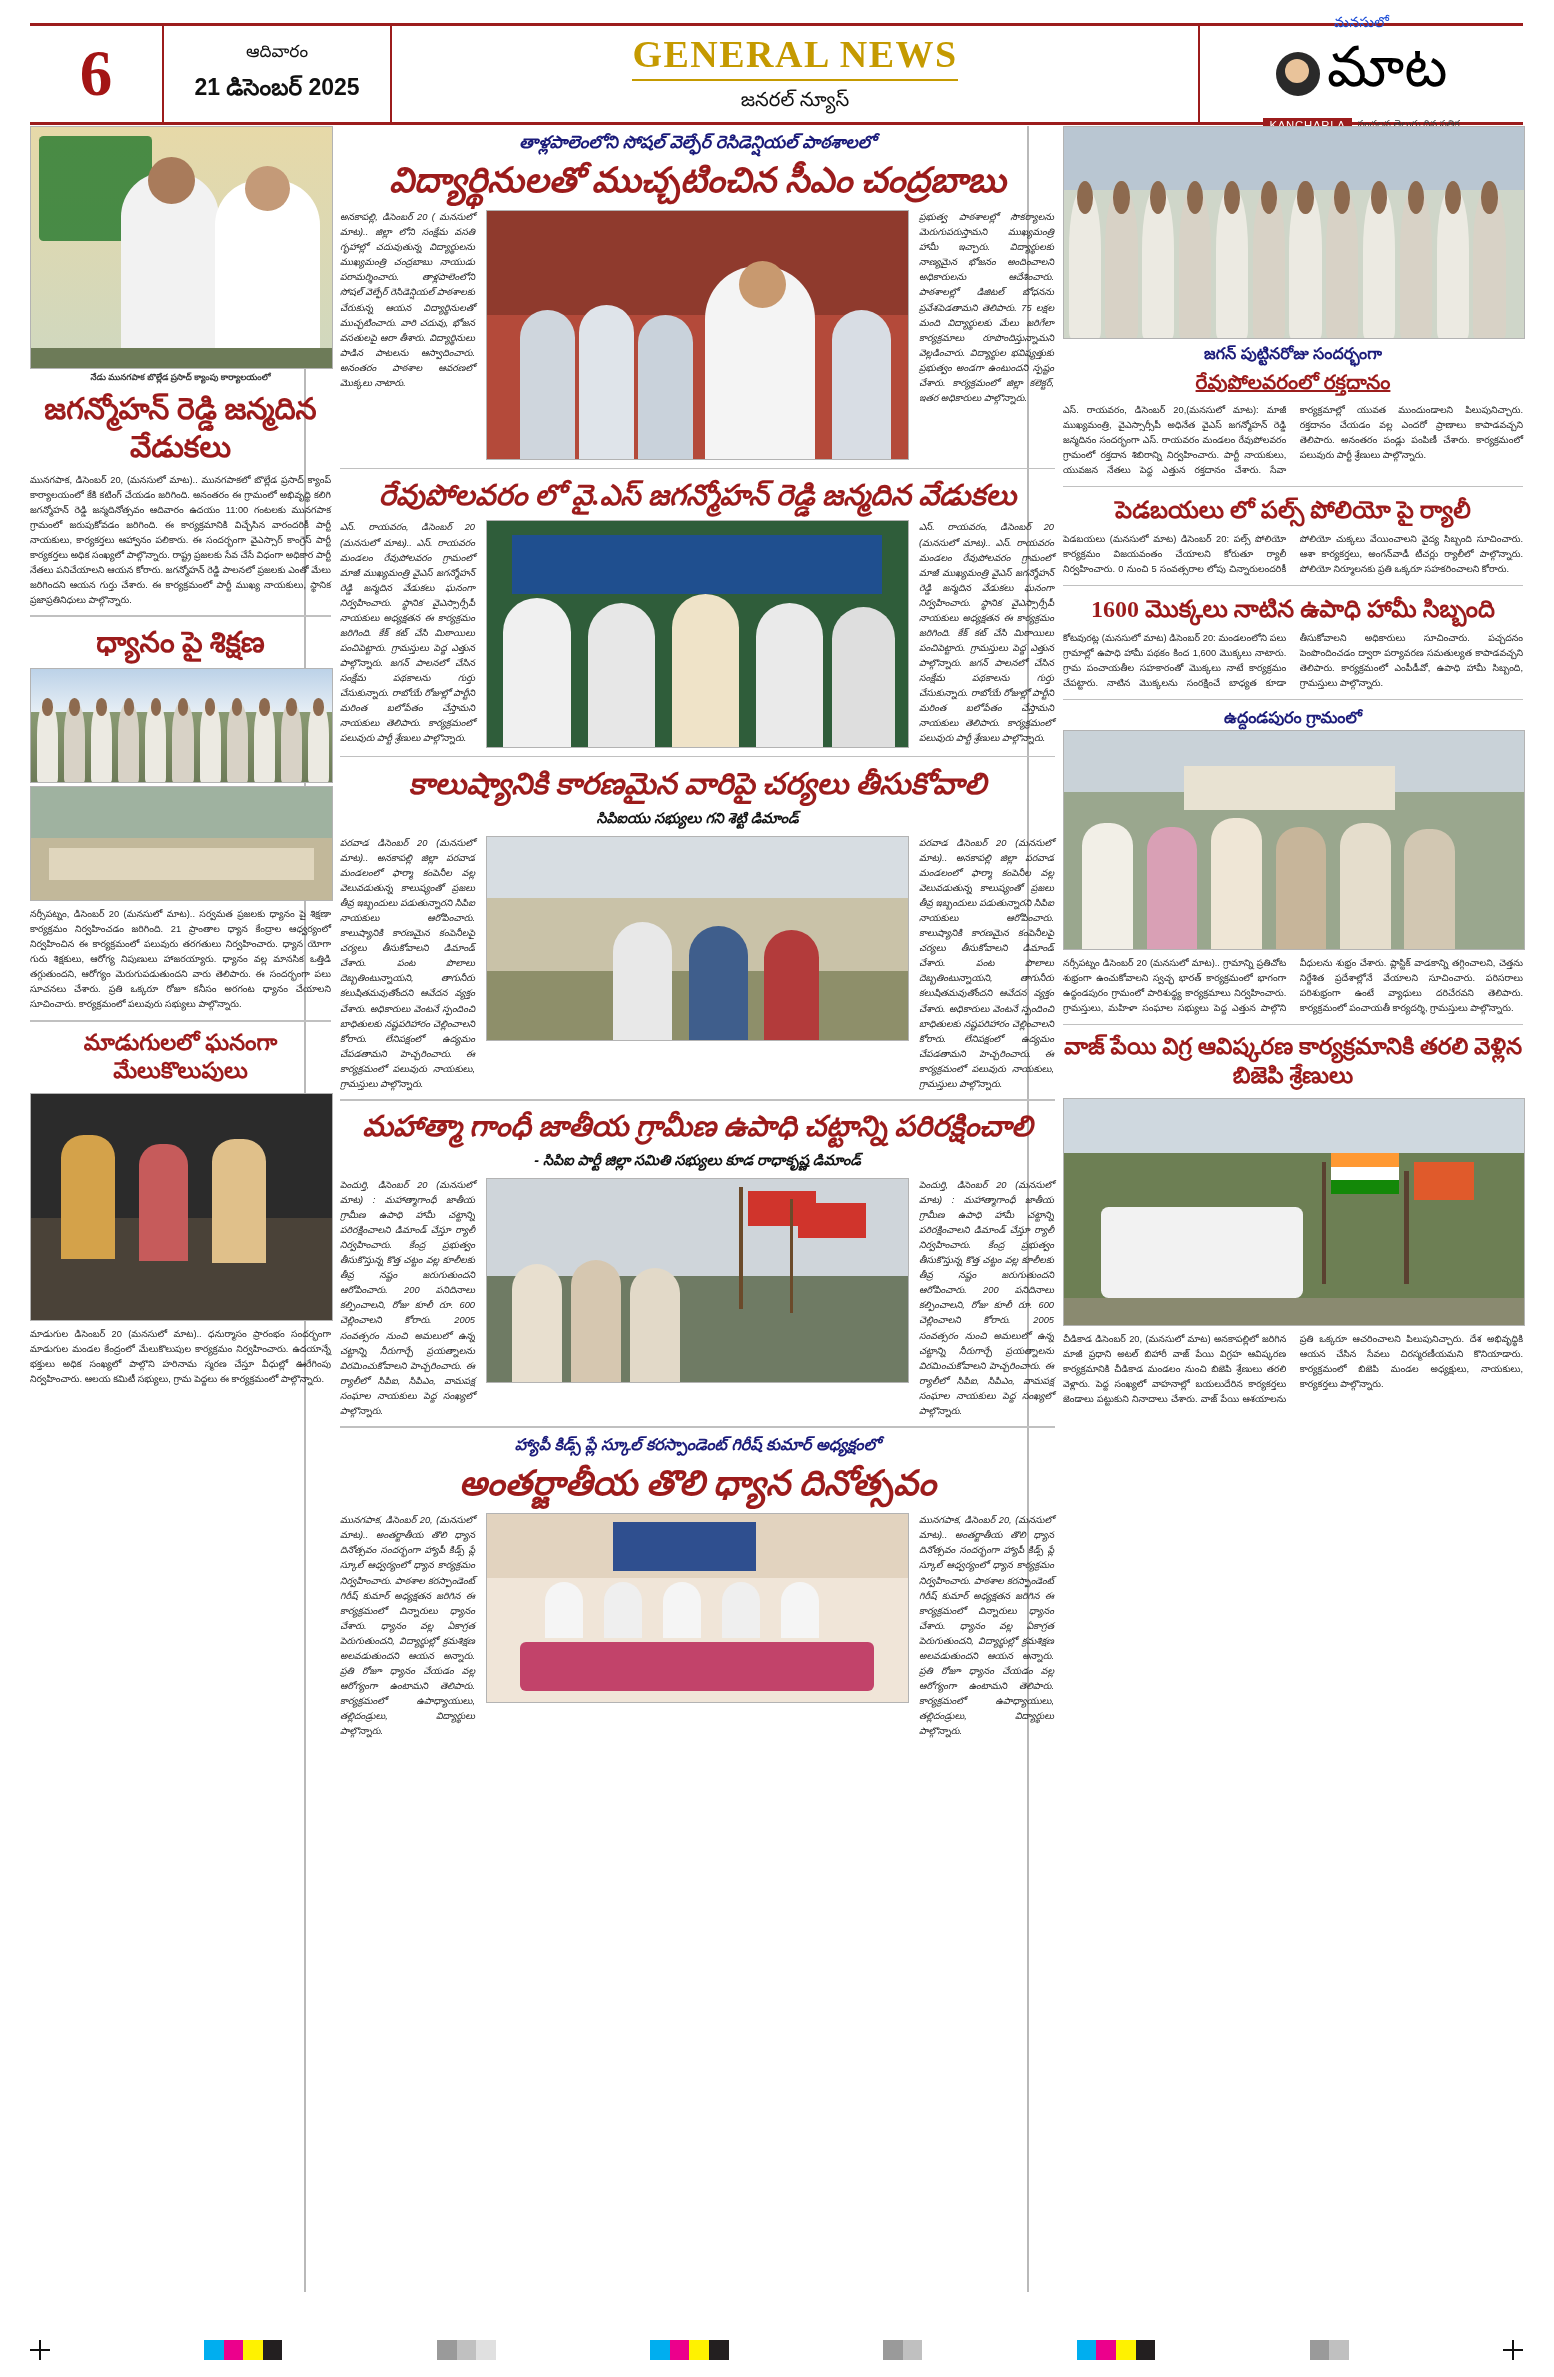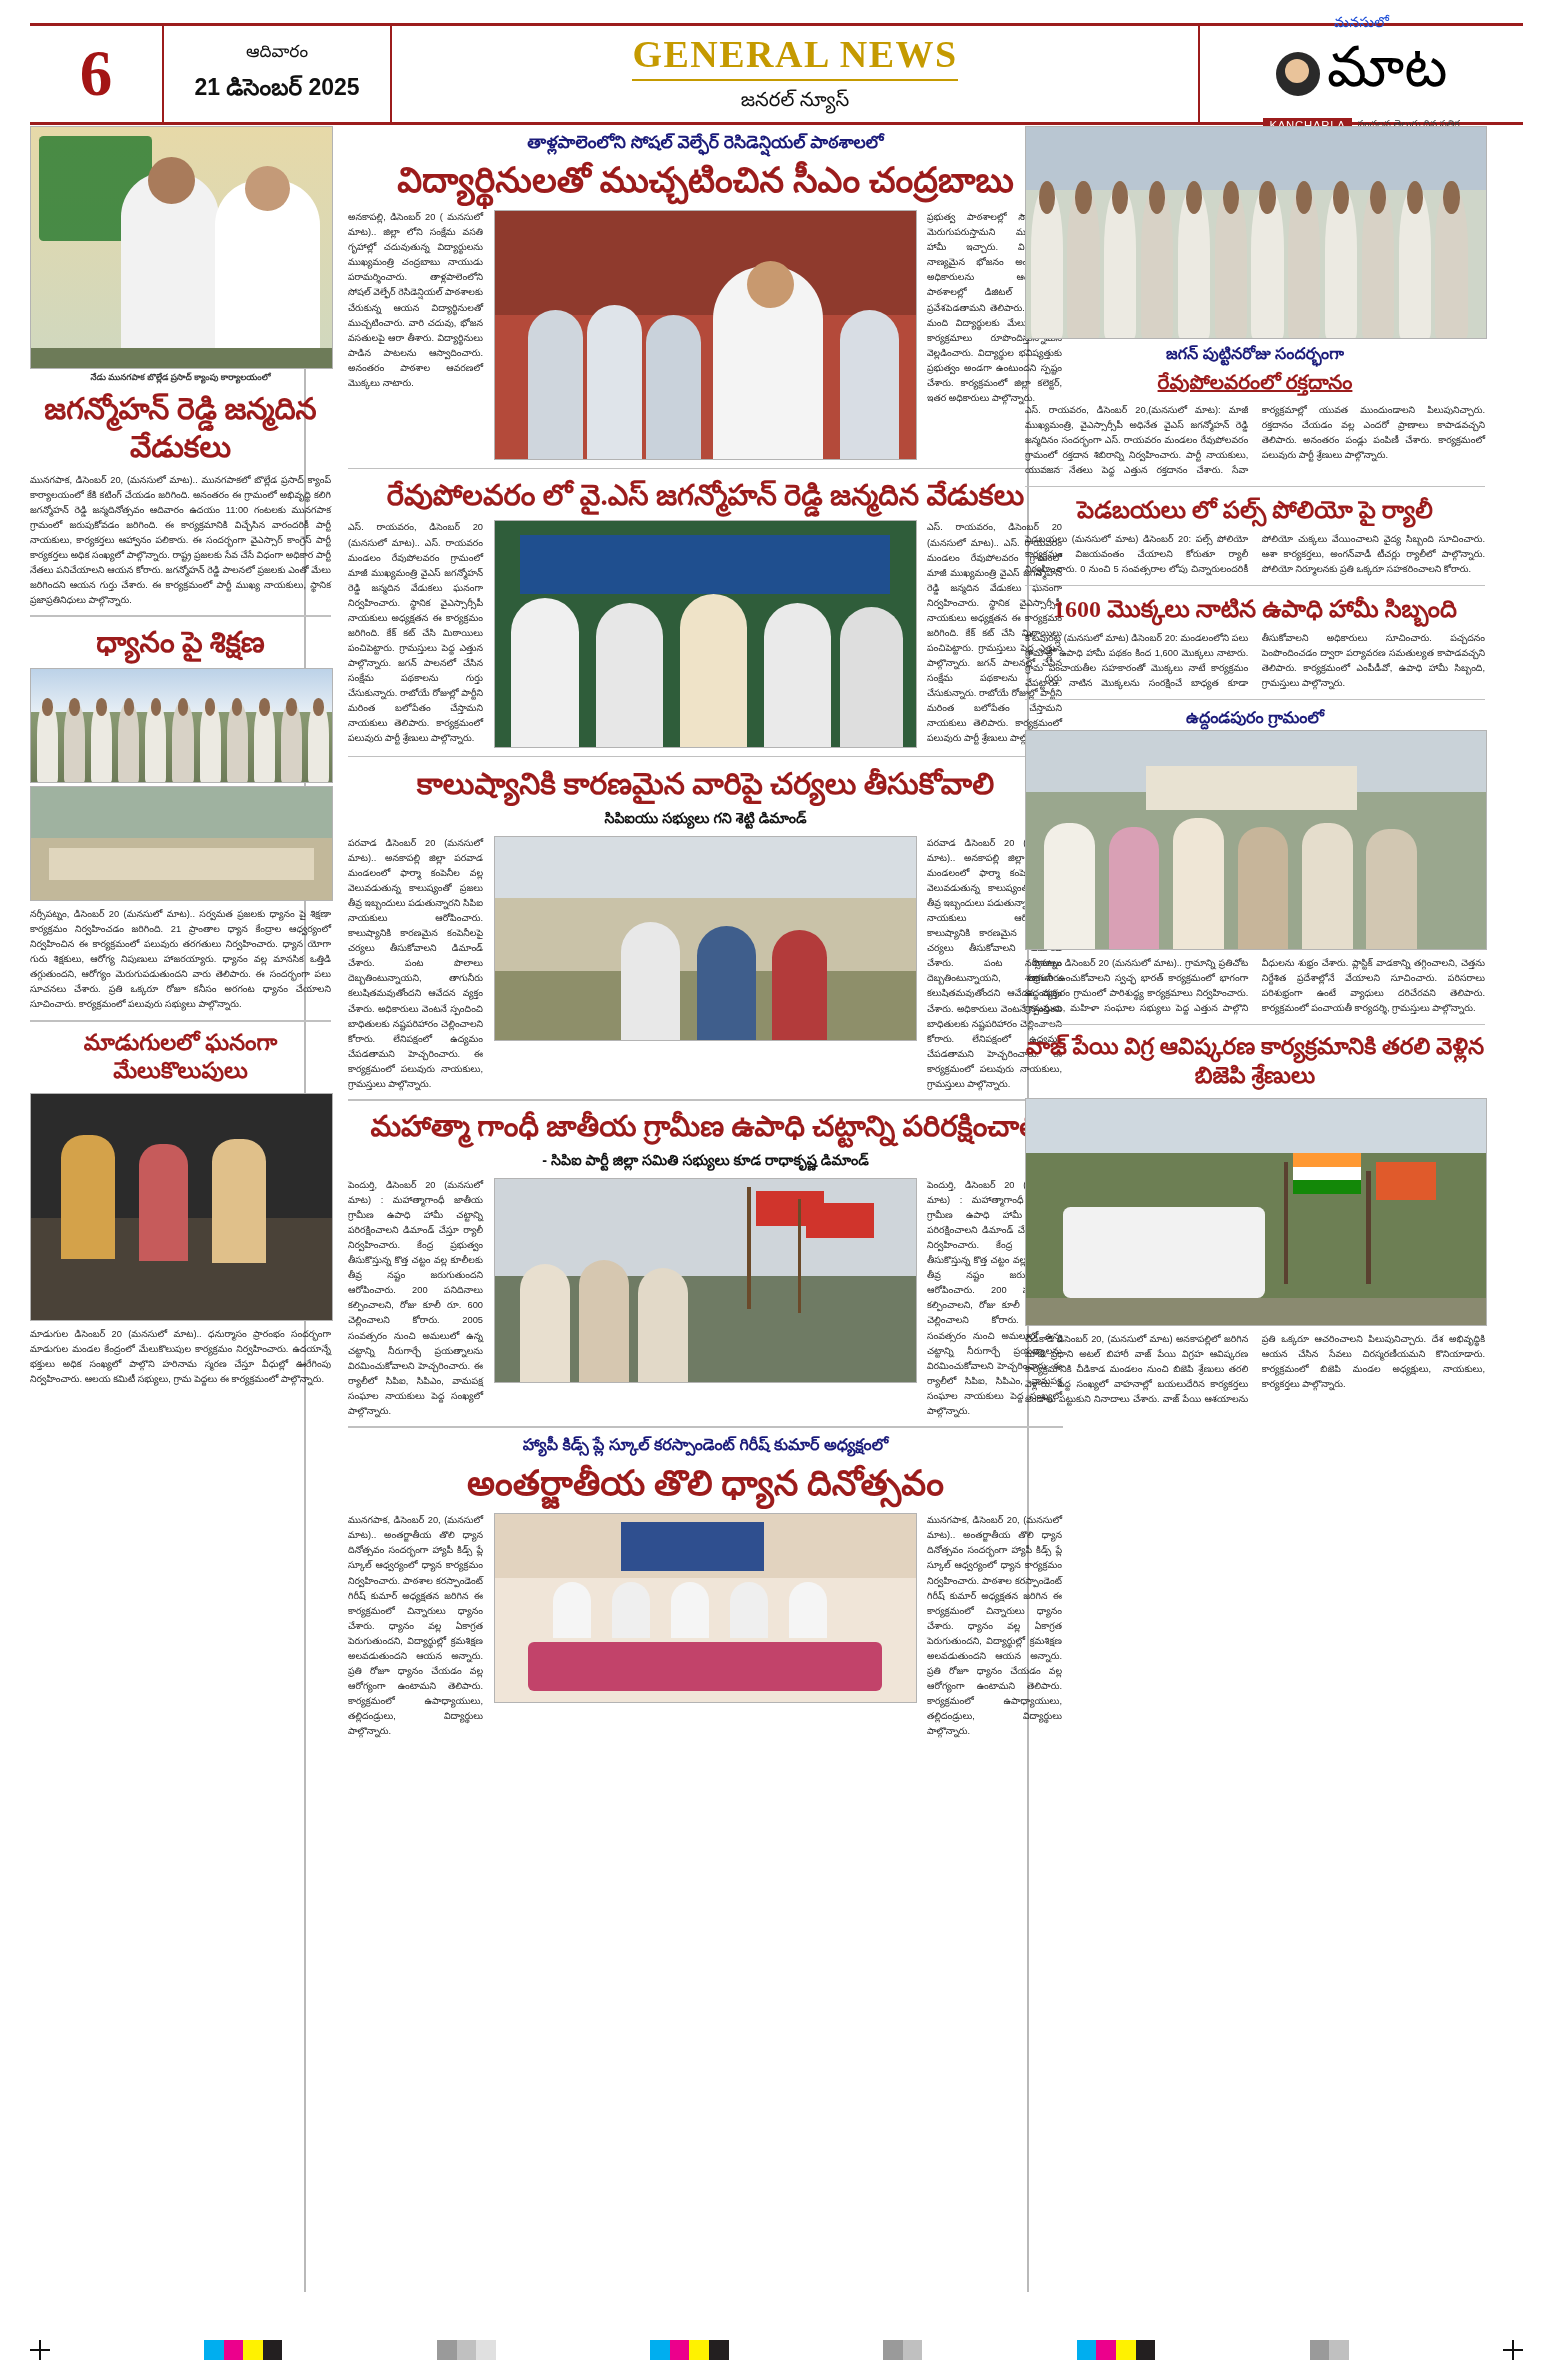--- a/index.html
+++ b/index.html
@@ -30,22 +30,22 @@
   .logo-face{width:44px;height:44px;border-radius:50%;background:#2a2a2a;position:relative;overflow:hidden;}
   .logo-face:after{content:"";position:absolute;left:9.8px;top:7.5px;width:24px;height:24px;border-radius:50%;background:#e9c39a;}
   .logo-maata{font-size:56px;color:#000000;font-weight:normal;}
   .logo-kanch{background:#9c1c1c;color:#fff;font-size:11.3px;padding:1.5px 6px;letter-spacing:0.8px;}
   .logo-sub{font-size:9.8px;color:#333;}
 
   
   .cols{position:absolute;left:30px;top:126px;width:1493px;height:2166px;}
   .col{position:absolute;top:0;}
   .c1{left:0;width:301px;}
-  .c2{left:318px;width:715px;}
-  .c3{left:995px;width:460px;}
+  .c2{left:310px;width:715px;font-style:italic;}
+  .c3{left:1033px;width:460px;}
   .vrule{position:absolute;top:126px;width:1.5px;background:#b9b9b9;height:2166px;}
   h2.head-te{font-family:"Liberation Serif",serif;color:#9c1c1c;font-weight:bold;
      text-align:center;line-height:1.25;margin:6px 0 7.5px;}
   .kicker{font-size:15px;color:#1b1b7a;text-align:center;font-weight:bold;margin:4.5px 0 1.5px;line-height:1.3;}
   .subhead{font-size:14.3px;color:#111;text-align:center;font-weight:bold;margin:1.5px 0 6px;}
   .body-te{font-size:9.3px;line-height:1.62;text-align:justify;color:#1a1a1a;}
   .rule{height:1.5px;background:#c0c0c0;margin:7.5px 0;}
 
   .photo{width:100%;background:#cfd6c9;position:relative;overflow:hidden;border:0.8px solid #b3b3b3;}
   .photo .sky{position:absolute;left:0;top:0;right:0;height:38%;background:linear-gradient(#bcd2e8,#e6eef5);}

